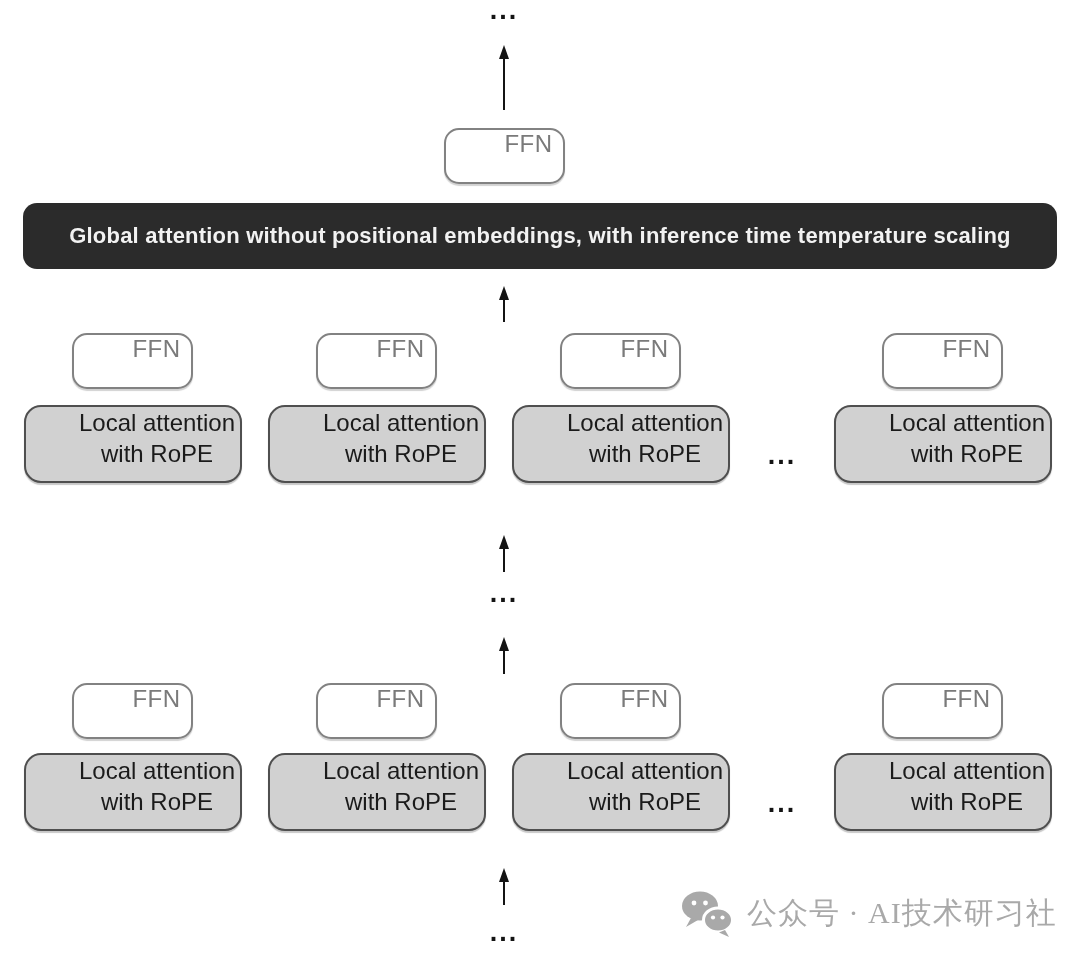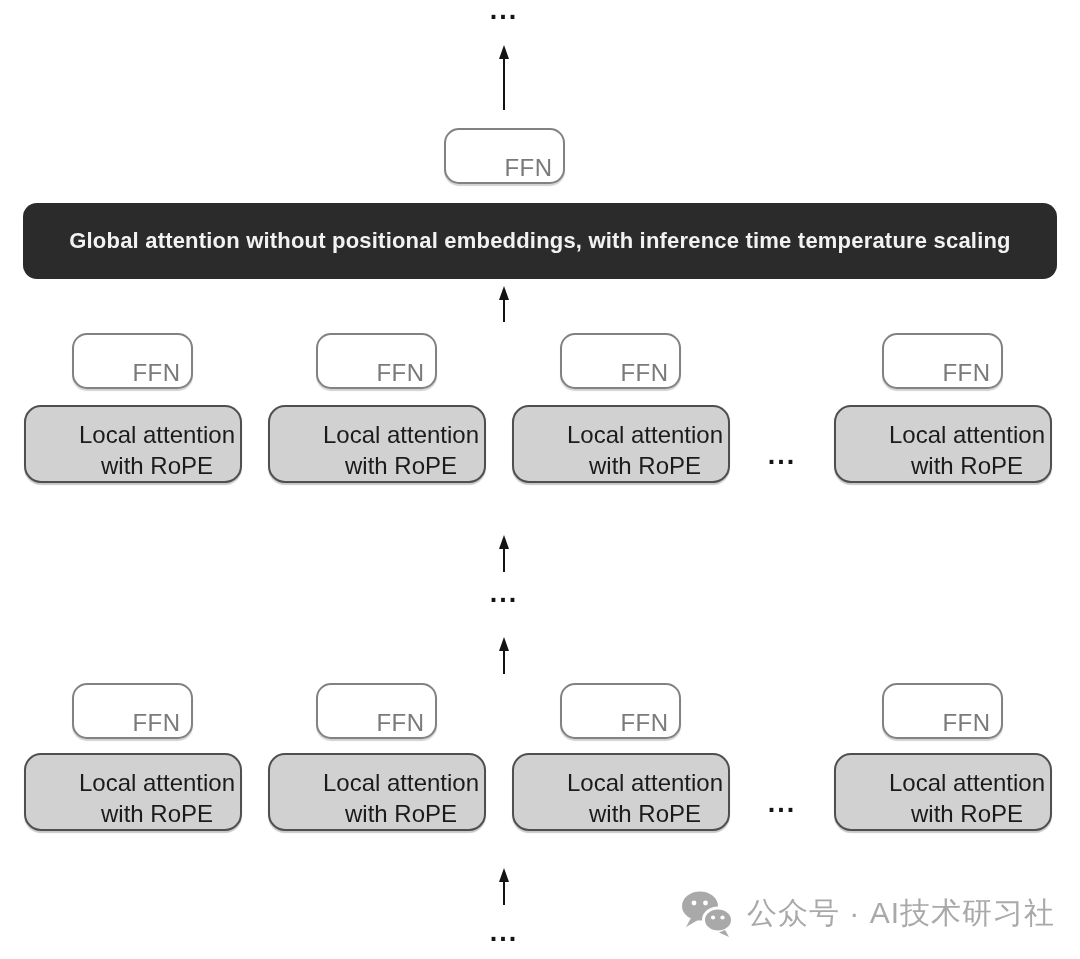--- a/index.html
+++ b/index.html
@@ -22,21 +22,21 @@
     white-space: nowrap;
   }
   .dots.mid-centered { transform: translate(-50%, -50%); }
   svg.arrow { position: absolute; }
   svg.arrow line { stroke: var(--arrow-color, #111); stroke-width: 2; }
   svg.arrow polygon { fill: var(--arrow-color, #111); }
   .box {
     position: absolute;
     box-sizing: border-box;
     display: flex;
-    align-items: flex-end;
+    align-items: flex-start;
     justify-content: center;
     text-align: center;
     padding-left: 48px;
   }
   .box.ffn {
     width: 121px;
     height: 56px;
     background: #ffffff;
     border: 2px solid var(--ffn-box-border, #828282);
     border-radius: 15px;
@@ -60,21 +60,21 @@
     font-size: 24px;
     font-weight: 500;
     color: var(--local-text, #1b1b1b);
     line-height: 31px;
   }
   .global-bar {
     position: absolute;
     left: 23px;
     top: 203px;
     width: 1034px;
-    height: 76px;
+    height: 66px;
     box-sizing: border-box;
     background: var(--global-bar-bg, #2b2b2b);
     border-radius: 14px;
     display: flex;
     align-items: center;
     justify-content: center;
   }
   .global-bar .bar-label {
     color: var(--global-bar-text, #f2f2f2);
     font-size: 22px;
@@ -82,20 +82,21 @@
     letter-spacing: 0.2px;
     white-space: nowrap;
   }
   .watermark {
     position: absolute;
     left: 680px;
     top: 889px;
     display: flex;
     align-items: center;
     gap: 13px;
+    font-family: Liberation Serif, serif;
   }
   .watermark .wm-text {
     font-size: 30px;
     color: var(--watermark-color, #a9a9a9);
     letter-spacing: 1px;
     white-space: nowrap;
   }
 </style>
 </head>
 <body>

